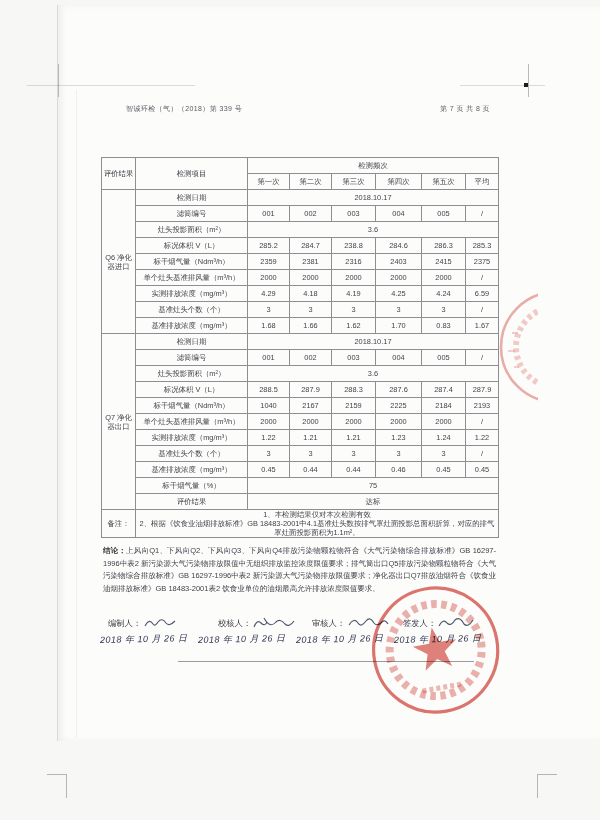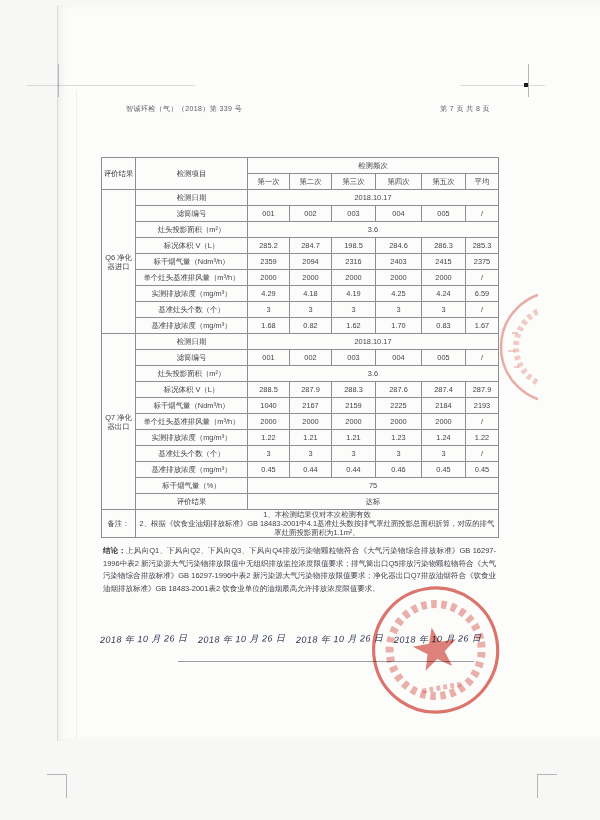--- a/index.html
+++ b/index.html
@@ -145,29 +145,29 @@
           <td>/</td>
         </tr>
         <tr>
           <td>灶头投影面积（m²）</td>
           <td colspan="6">3.6</td>
         </tr>
         <tr>
           <td>标况体积 V（L）</td>
           <td>285.2</td>
           <td>284.7</td>
-          <td>198.5</td>
+          <td>238.8</td>
           <td>284.6</td>
           <td>286.3</td>
           <td>285.3</td>
         </tr>
         <tr>
           <td>标干烟气量（Ndm³/h）</td>
           <td>2359</td>
-          <td>2094</td>
+          <td>2381</td>
           <td>2316</td>
           <td>2403</td>
           <td>2415</td>
           <td>2375</td>
         </tr>
         <tr>
           <td>单个灶头基准排风量（m³/h）</td>
           <td>2000</td>
           <td>2000</td>
           <td>2000</td>
@@ -189,21 +189,21 @@
           <td>3</td>
           <td>3</td>
           <td>3</td>
           <td>3</td>
           <td>3</td>
           <td>/</td>
         </tr>
         <tr>
           <td>基准排放浓度（mg/m³）</td>
           <td>1.68</td>
-          <td>0.82</td>
+          <td>1.66</td>
           <td>1.62</td>
           <td>1.70</td>
           <td>0.83</td>
           <td>1.67</td>
         </tr>
         <tr>
           <td class="pt" rowspan="11">Q7 净化器出口</td>
           <td>检测日期</td>
           <td colspan="6">2018.10.17</td>
         </tr>
@@ -287,20 +287,46 @@
           <td class="notes" colspan="7">
             <div>1、本检测结果仅对本次检测有效</div>
             <div>2、根据《饮食业油烟排放标准》GB 18483-2001中4.1基准灶头数按排气罩灶面投影总面积折算，对应的排气罩灶面投影面积为1.1m²。</div>
           </td>
         </tr>
       </tbody>
     </table>
 
   <p class="conclusion"><b>结论：</b><span>上风向Q1、下风向Q2、下风向Q3、下风向Q4排放污染物颗粒物符合《大气污染物综合排放标准》GB 16297-1996中表2 新污染源大气污染物排放限值中无组织排放监控浓度限值要求；排气筒出口Q5排放污染物颗粒物符合《大气污染物综合排放标准》GB 16297-1996中表2 新污染源大气污染物排放限值要求；净化器出口Q7排放油烟符合《饮食业油烟排放标准》GB 18483-2001表2 饮食业单位的油烟最高允许排放浓度限值要求。</span></p>
 
+  <div class="sig-row" id="sigRow">
+      <span class="sig-item" style="left: 8px;">
+        <span>编制人：</span>
+        <svg width="44" height="16" viewBox="0 0 44 16">
+          <path d="M3 11 Q7 3 11 9 Q13 12 16 7 Q20 2 24 8 Q27 12 33 6" fill="none" stroke="#2f3854" stroke-width="1.15" opacity="0.85"></path>
+        </svg>
+      </span>
+      <span class="sig-item" style="left: 118px;">
+        <span>校核人：</span>
+        <svg width="44" height="16" viewBox="0 0 44 16">
+          <path d="M2 12 Q5 4 9 8 T15 7 M12 3 Q18 14 24 7 Q28 3 33 9 Q37 13 42 6" fill="none" stroke="#2f3854" stroke-width="1.15" opacity="0.85"></path>
+        </svg>
+      </span>
+      <span class="sig-item" style="left: 212px;">
+        <span>审核人：</span>
+        <svg width="44" height="16" viewBox="0 0 44 16">
+          <path d="M3 10 Q8 2 12 8 Q15 13 20 6 Q24 1 28 8 Q31 12 36 7 Q39 4 42 9" fill="none" stroke="#2f3854" stroke-width="1.15" opacity="0.85"></path>
+        </svg>
+      </span>
+      <span class="sig-item" style="left: 303px;">
+        <span>签发人：</span>
+        <svg width="44" height="16" viewBox="0 0 44 16">
+          <path d="M2 11 Q6 3 10 8 Q14 12 18 5 Q23 1 27 9 Q31 13 36 5" fill="none" stroke="#2f3854" stroke-width="1.15" opacity="0.85"></path>
+        </svg>
+      </span>
+    </div>
   <div class="date-row" id="dateRow">
       <span class="date-item" style="left: 0px;">2018 年 10 月 26 日</span>
       <span class="date-item" style="left: 98px;">2018 年 10 月 26 日</span>
       <span class="date-item" style="left: 196px;">2018 年 10 月 26 日</span>
       <span class="date-item" style="left: 294px;">2018 年 10 月 26 日</span>
     </div>
   <div class="sig-rule"></div>
 
   <svg class="seal-main" viewBox="0 0 152 136">
     <circle cx="76" cy="66" r="62" fill="none" stroke="#cf3a2f" stroke-width="3.2" opacity="0.8"></circle>

